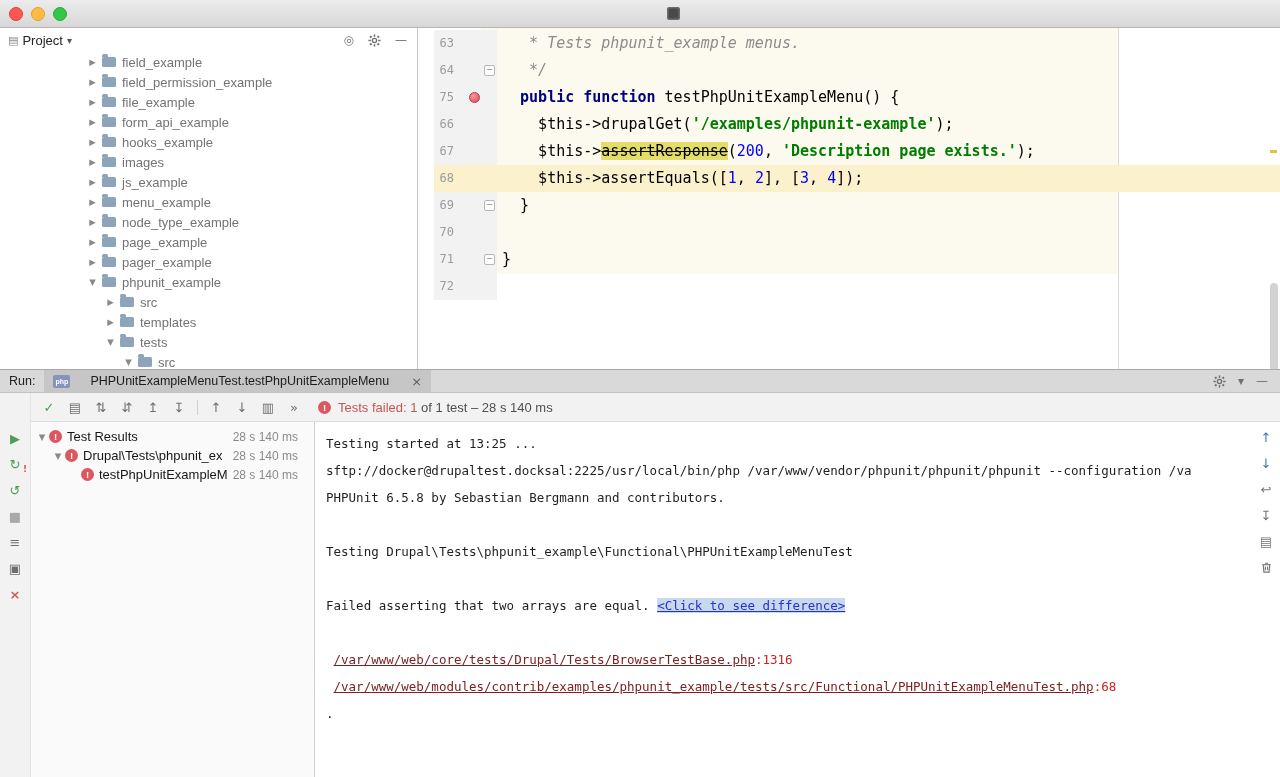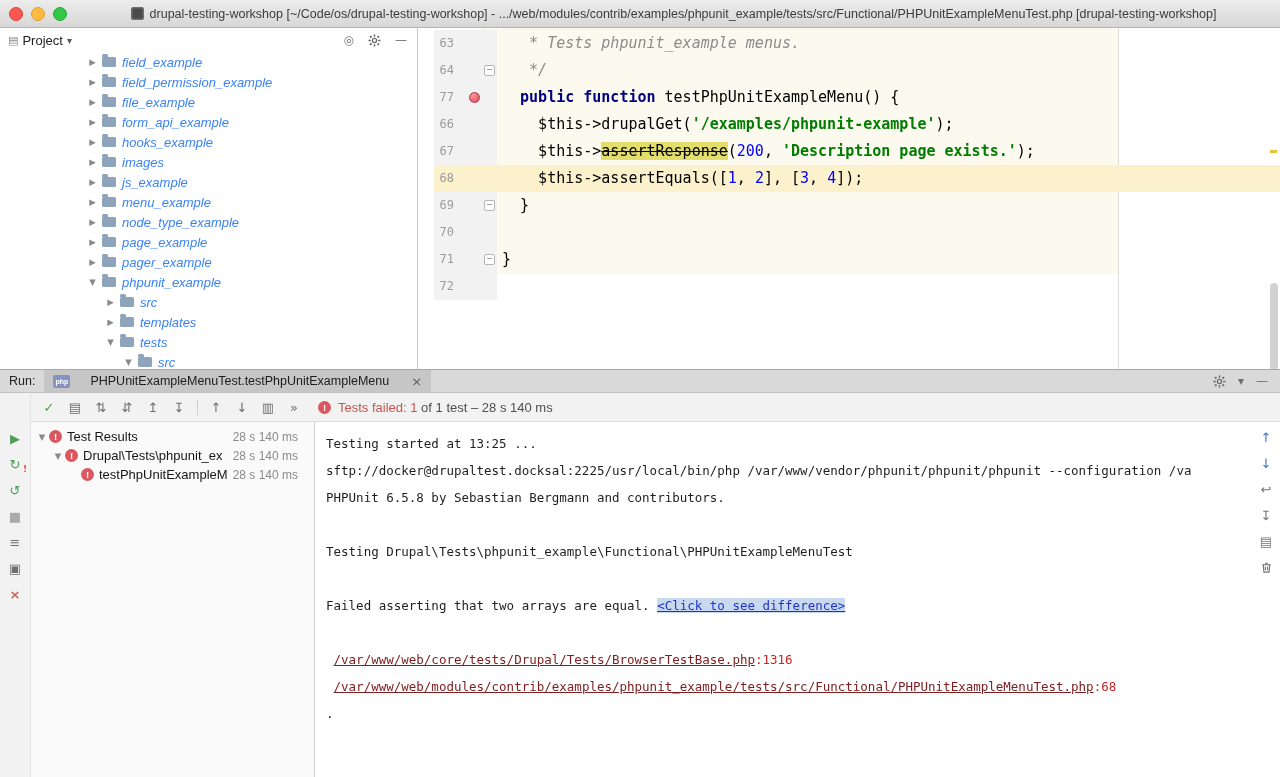--- a/index.html
+++ b/index.html
@@ -30,21 +30,21 @@
   .pp-tools{margin-left:auto;display:flex;align-items:center;gap:14px;color:#6f6f6f;
     font-family:"DejaVu Sans",sans-serif;font-size:12px;}
   #project-tree{height:317px;overflow:hidden;}
   .tree-row{height:20px;display:flex;align-items:center;white-space:nowrap;cursor:default;}
   .chev{display:inline-block;width:13px;font-family:"DejaVu Sans",sans-serif;
     font-size:8.5px;color:#8a8a8a;text-align:center;flex:none;}
   .folder-icon{position:relative;display:inline-block;width:14px;height:10px;
     background:#8ea4ba;border-radius:1.5px;margin:0 6px 0 3px;flex:none;}
   .folder-icon::before{content:"";position:absolute;top:-3px;left:0;width:6px;height:3px;
     background:#8ea4ba;border-radius:1.5px 1.5px 0 0;}
-  .tree-label{font-size:13px;color:#3b82f6;font-style:italic;}
+  .tree-label{font-size:13px;color:#737373;}
 
   
   #editor{flex:1;position:relative;background:#fff;overflow:hidden;}
   #code-bg{position:absolute;left:63px;top:0;width:637px;height:246px;background:#fcfaef;}
   #margin-guide{position:absolute;left:700px;top:0;bottom:0;width:1px;background:#dcdcdc;}
   #editor-lines{position:relative;z-index:1;padding-top:2px;}
   .code-row{display:flex;height:27px;margin-left:16px;}
   .code-row.hl{background:#fbf1cd;}
   .gutter-cell{position:relative;width:63px;flex:none;background:#f2f2f2;}
   .code-row.hl .gutter-cell{background:transparent;}
@@ -133,21 +133,20 @@
 <div id="window">
 
   <div id="titlebar">
     <div class="traffic">
       <span class="tl red"></span>
       <span class="tl yellow"></span>
       <span class="tl green"></span>
     </div>
     <div class="title-wrap">
       <span class="doc-ico"></span>
-      <span>drupal-testing-workshop [~/Code/os/drupal-testing-workshop] - .../web/modules/contrib/examples/phpunit_example/tests/src/Functional/PHPUnitExampleMenuTest.php [drupal-testing-workshop]</span>
     </div>
   </div>
 
   <div id="main">
     <div id="project-panel">
       <div class="pp-header">
         <span class="pp-win-ico">▤</span>
         <span class="pp-title">Project</span>
         <span class="pp-caret">▾</span>
         <span class="pp-tools">
@@ -266,21 +265,21 @@
           </div>
           <div class="code-row">
             <span class="gutter-cell">
               <span class="lnum">64</span>
               <span class="fold">−</span>
             </span>
             <span class="code-cell"><span class="tk-cmt">   */</span></span>
           </div>
           <div class="code-row">
             <span class="gutter-cell">
-              <span class="lnum">77</span>
+              <span class="lnum">75</span>
               <span class="failmark"></span>
             </span>
             <span class="code-cell"><span class="tk-pln">  </span><span class="tk-kw">public function</span><span class="tk-pln"> testPhpUnitExampleMenu() {</span></span>
           </div>
           <div class="code-row">
             <span class="gutter-cell">
               <span class="lnum">66</span>
             </span>
             <span class="code-cell"><span class="tk-pln">    $this-&gt;drupalGet(</span><span class="tk-str">'/examples/phpunit-example'</span><span class="tk-pln">);</span></span>
           </div>

